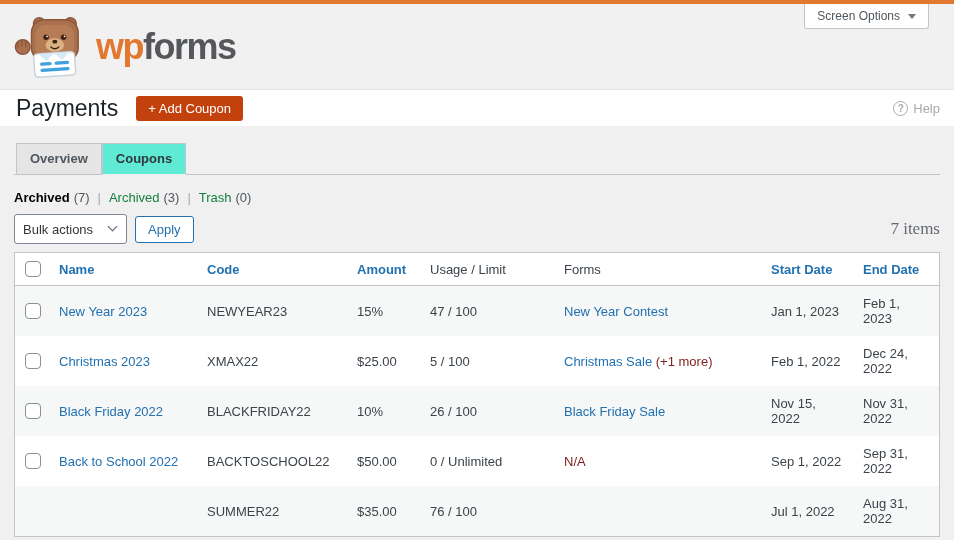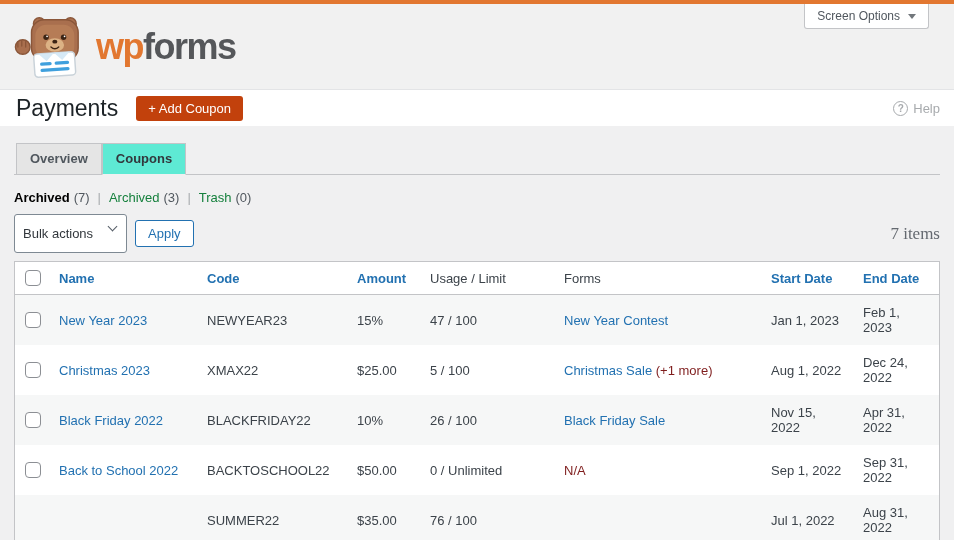--- a/index.html
+++ b/index.html
@@ -75,21 +75,21 @@
   .subsubsub .count { color: #50575e; }
   .sep { color: #a7aaad; }
 
   .tablenav { display: flex; align-items: center; gap: 8px; margin: 9px 0 8px; }
   .items-count { margin-left: auto; font-size: 17px; color: #646970; font-family: Liberation Serif, serif; }
 
   .select-wrap { position: relative; display: inline-block; }
   select.wp-select {
     appearance: none; -webkit-appearance: none; -moz-appearance: none;
     background: #fff; border: 1px solid #7e8993; border-radius: 3px;
-    padding: 0 32px 0 8px; font-size: 13px; color: #32373c; height: 39px;
+    padding: 0 32px 0 8px; font-size: 13px; color: #32373c; height: 30px;
     font-family: inherit; cursor: pointer;
   }
   .select-wrap::after {
     content: ""; position: absolute; right: 11px; top: 9px;
     width: 6px; height: 6px;
     border-right: 1.5px solid #555d66; border-bottom: 1.5px solid #555d66;
     transform: rotate(45deg); pointer-events: none;
   }
   .btn-secondary {
     background: #fff; border: 1px solid #2271b1; color: #2271b1;
@@ -245,34 +245,34 @@
           </tr>
           <tr>
             <td class="check-col">
               <input type="checkbox" style="">
             </td>
             <td class="row-title"><a href="#">Christmas 2023</a></td>
             <td>XMAX22</td>
             <td>$25.00</td>
             <td>5 / 100</td>
             <td><a class="form-link" href="#">Christmas Sale</a> <span class="muted">(+1 more)</span></td>
-            <td>Aug 1, 2022</td>
+            <td>Feb 1, 2022</td>
             <td>Dec 24, 2022</td>
           </tr>
           <tr>
             <td class="check-col">
               <input type="checkbox" style="">
             </td>
             <td class="row-title"><a href="#">Black Friday 2022</a></td>
             <td>BLACKFRIDAY22</td>
             <td>10%</td>
             <td>26 / 100</td>
             <td><a class="form-link" href="#">Black Friday Sale</a></td>
             <td>Nov 15, 2022</td>
-            <td>Apr 31, 2022</td>
+            <td>Nov 31, 2022</td>
           </tr>
           <tr>
             <td class="check-col">
               <input type="checkbox" style="">
             </td>
             <td class="row-title"><a href="#">Back to School 2022</a></td>
             <td>BACKTOSCHOOL22</td>
             <td>$50.00</td>
             <td>0 / Unlimited</td>
             <td><span class="muted">N/A</span></td>

